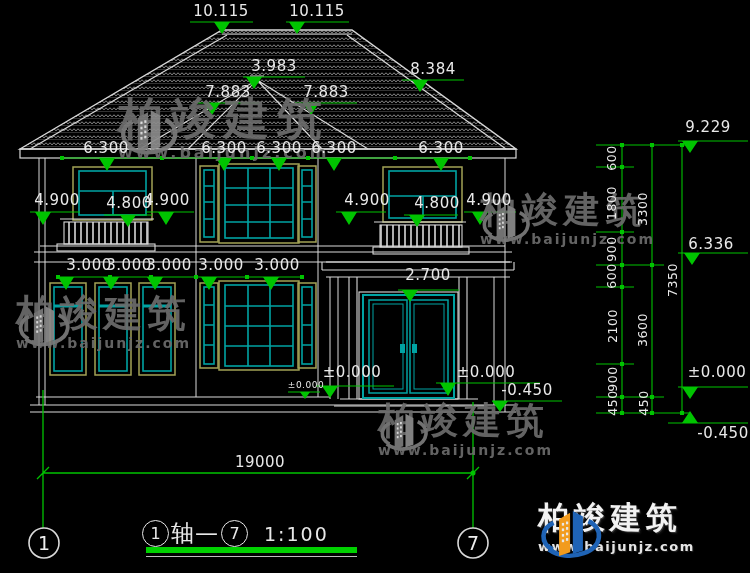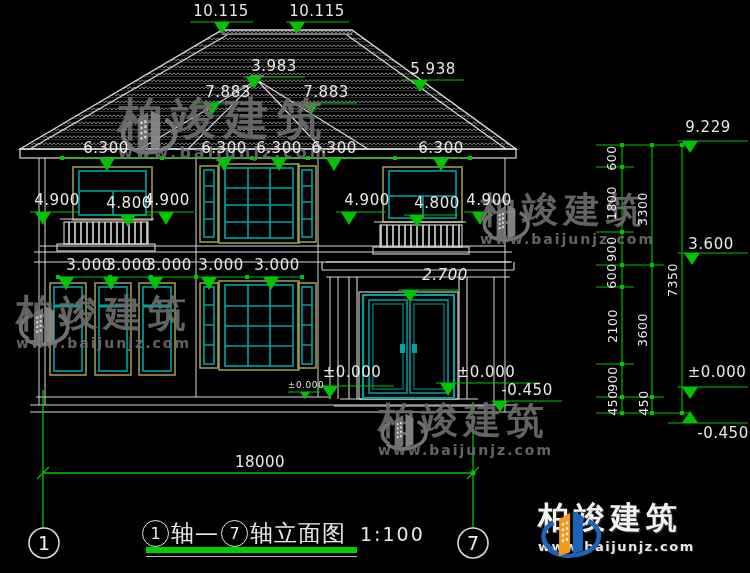--- a/index.html
+++ b/index.html
@@ -269,75 +269,74 @@
         <div class="name">柏竣建筑</div>
        <div class="url">www.baijunjz.com</div>
       </div>
 </div>
 
 <div class="lbl" style="left:221px;top:4px;">10.115</div>
 <div class="lbl" style="left:317px;top:4px;">10.115</div>
 <div class="lbl" style="left:274px;top:59px;">3.983</div>
 <div class="lbl" style="left:228px;top:85px;">7.883</div>
 <div class="lbl" style="left:326px;top:85px;">7.883</div>
-<div class="lbl" style="left:433px;top:62px;">5.938</div>
+<div class="lbl" style="left:433px;top:62px;">8.384</div>
 
 <div class="lbl" style="left:106px;top:141px;">6.300</div>
 <div class="lbl" style="left:224px;top:141px;">6.300</div>
 <div class="lbl" style="left:279px;top:141px;">6.300</div>
 <div class="lbl" style="left:334px;top:141px;">6.300</div>
 <div class="lbl" style="left:441px;top:141px;">6.300</div>
 
 <div class="lbl" style="left:57px;top:193px;">4.900</div>
 <div class="lbl" style="left:129px;top:196px;">4.800</div>
 <div class="lbl" style="left:167px;top:193px;">4.900</div>
 <div class="lbl" style="left:367px;top:193px;">4.900</div>
 <div class="lbl" style="left:437px;top:196px;">4.800</div>
 <div class="lbl" style="left:489px;top:193px;">4.900</div>
 
 <div class="lbl" style="left:89px;top:258px;">3.000</div>
 <div class="lbl" style="left:129px;top:258px;">3.000</div>
 <div class="lbl" style="left:169px;top:258px;">3.000</div>
 <div class="lbl" style="left:221px;top:258px;">3.000</div>
 <div class="lbl" style="left:277px;top:258px;">3.000</div>
 
-<div class="lbl" style="left:445px;top:268px;font-style:italic;">2.700</div>
+<div class="lbl" style="left:428px;top:268px;">2.700</div>
 
 <div class="lbl" style="left:352px;top:365px;">±0.000</div>
 <div class="lbl sm" style="left:306px;top:381px;">±0.000</div>
 <div class="lbl" style="left:486px;top:365px;">±0.000</div>
 <div class="lbl" style="left:527px;top:383px;">-0.450</div>
 
 <div class="lbl" style="left:708px;top:120px;">9.229</div>
-<div class="lbl" style="left:711px;top:237px;">3.600</div>
+<div class="lbl" style="left:711px;top:237px;">6.336</div>
 <div class="lbl" style="left:717px;top:365px;">±0.000</div>
 <div class="lbl" style="left:723px;top:426px;">-0.450</div>
 
 <div class="vlbl" style="left:612px;top:158px;">600</div>
 <div class="vlbl" style="left:612px;top:203px;">1800</div>
 <div class="vlbl" style="left:612px;top:249px;">900</div>
 <div class="vlbl" style="left:612px;top:276px;">600</div>
 <div class="vlbl" style="left:613px;top:326px;">2100</div>
 <div class="vlbl" style="left:613px;top:379px;">900</div>
 <div class="vlbl" style="left:613px;top:403px;">450</div>
 <div class="vlbl" style="left:643px;top:209px;">3300</div>
 <div class="vlbl" style="left:643px;top:330px;">3600</div>
 <div class="vlbl" style="left:644px;top:403px;">450</div>
 <div class="vlbl" style="left:673px;top:280px;">7350</div>
 
-<div class="lbl" style="left:260px;top:455px;">18000</div>
+<div class="lbl" style="left:260px;top:455px;">19000</div>
 
 <div class="axnum" style="left:44px;top:543px;">1</div>
 <div class="axnum" style="left:473px;top:543px;">7</div>
 
 <div class="titleblock">
   <span class="circ">1</span>
   <span class="tmain">轴—</span>
   <span class="circ">7</span>
-  <span class="tmain">轴立面图</span>
   <span class="tscale">1:100</span>
 </div>
 <div class="greenbar"></div>
 <div class="whiteline"></div>
 
 <div class="brand">
   <svg class="colorlogo" width="66" height="62" viewBox="0 0 72 64">
         <use href="#lg"></use>
       </svg>
   <div>

